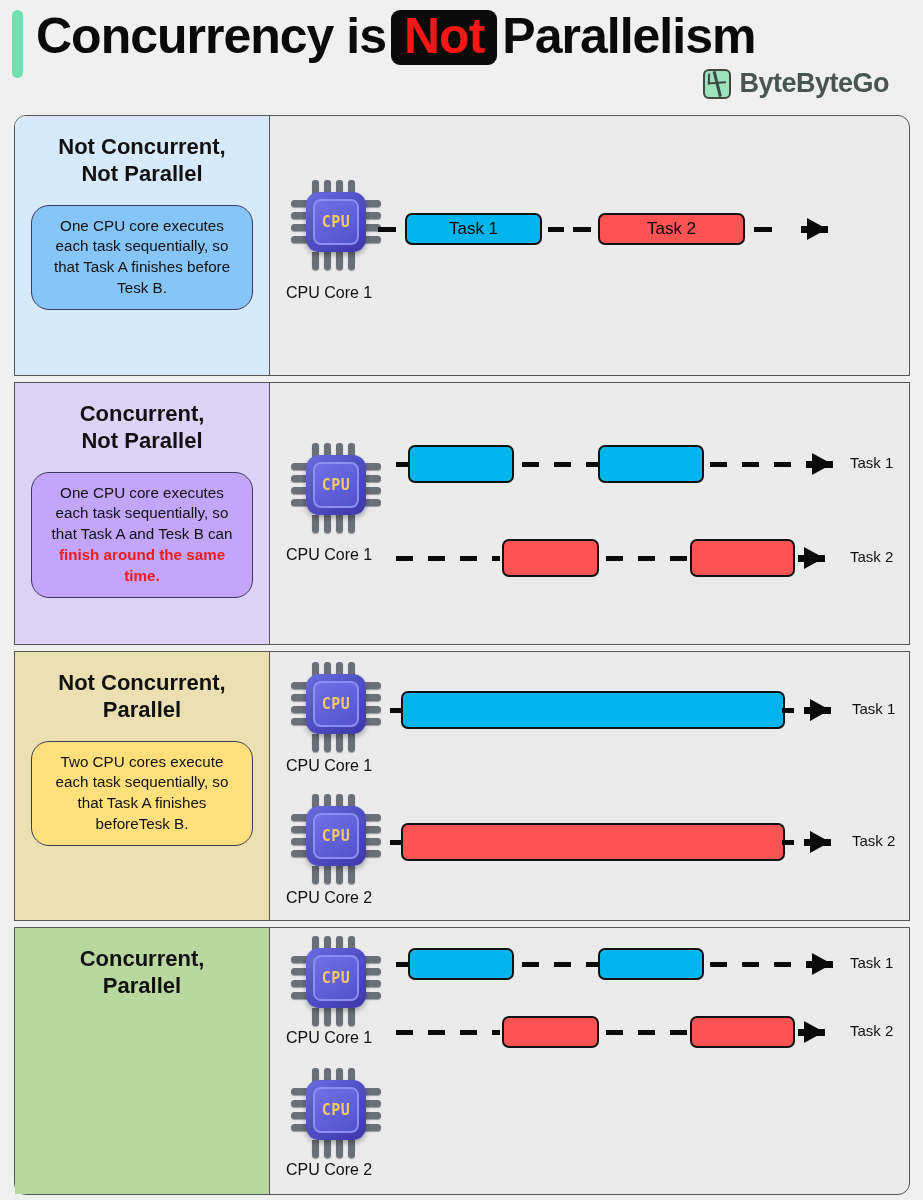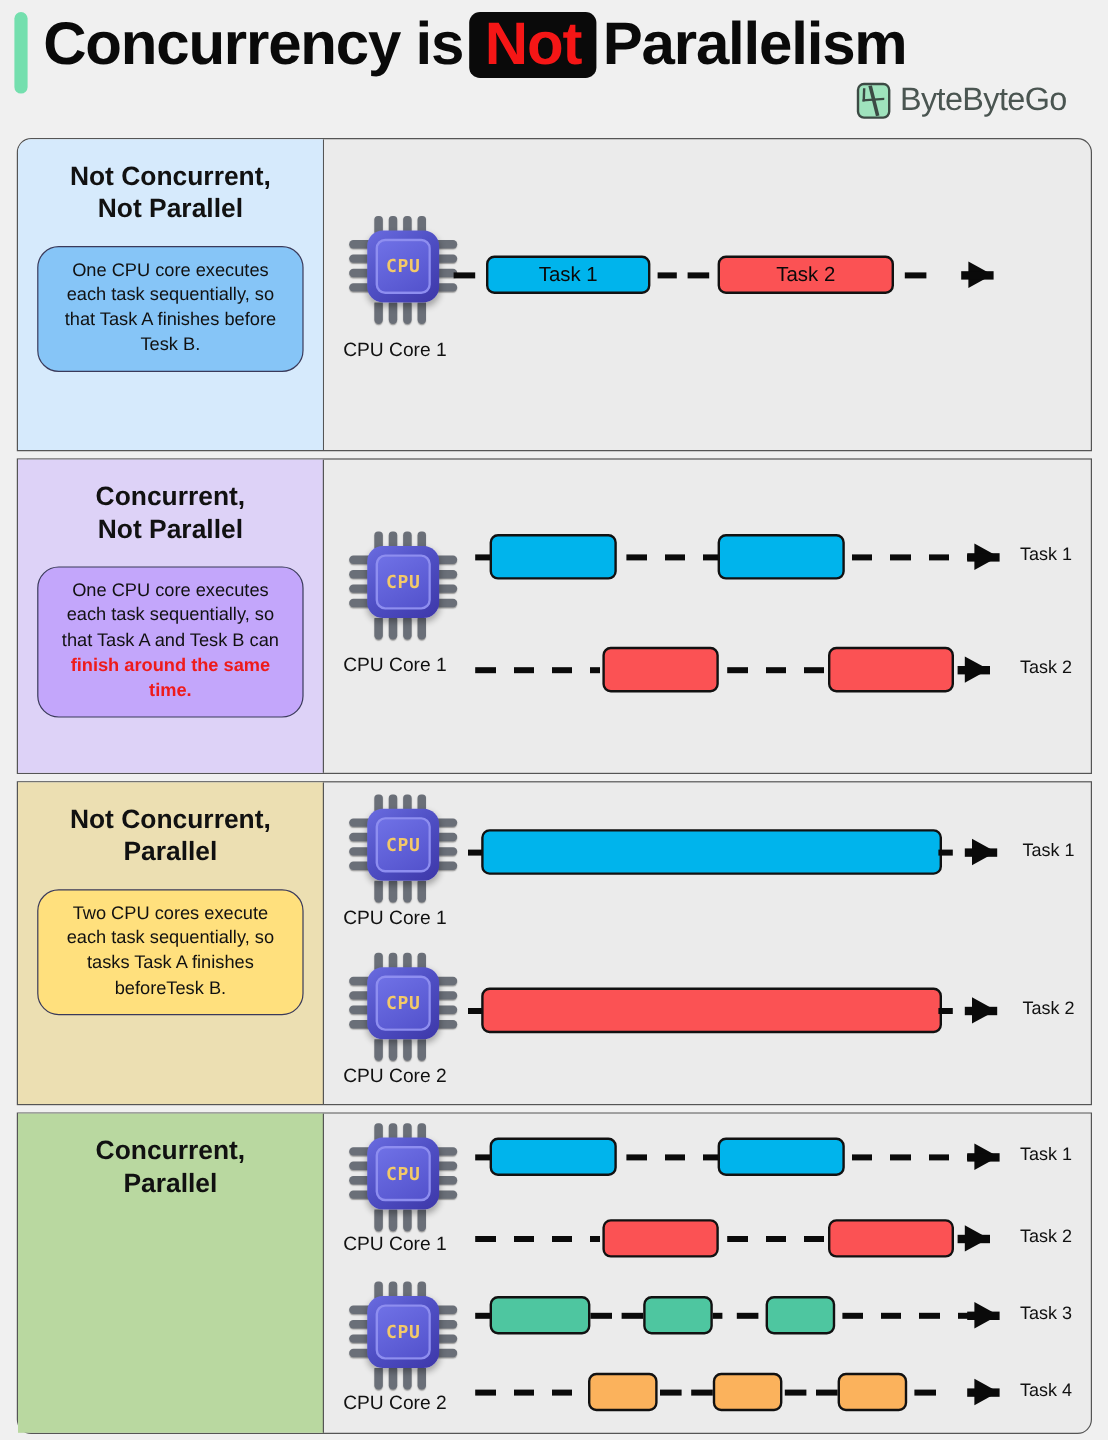--- a/index.html
+++ b/index.html
@@ -49,21 +49,21 @@
     position: absolute; left: 50%; top: 0;
     width: 2.5px; height: 100%; background: #3c4a44;
     transform: translateX(-50%) rotate(-14deg);
   }
   .brand-mark .v {
     position: absolute; left: 3px; top: 2px; width: 18px; height: 11px;
     border-left: 2.5px solid #3c4a44; border-bottom: 2.5px solid #3c4a44;
     transform: skewX(-6deg) rotate(-4deg);
   }
   .brand-name {
-    font-size: 27px; font-weight: normal; color: #4a5551; letter-spacing: -0.5px;
+    font-size: 27px; font-weight: bold; color: #4a5551; letter-spacing: -0.5px;
   }
 
   
   .panel {
     position: absolute; left: 14px; width: 896px;
     background: #ebebeb;
     border: 1.5px solid #555;
     display: flex;
   }
   .panel.p1 { top: 115px;  height: 261px; border-radius: 12px 12px 0 0; }
@@ -290,21 +290,21 @@
         <div class="arrow" style="left:534px;"></div>
         <div class="row-label" style="left:580px;">Task 2</div>
       </div>
     </div>
   </div>
 
   <div class="panel p3">
     <div class="panel-left">
       <div class="panel-heading">Not Concurrent,
 Parallel</div>
-      <div class="panel-note"><span>Two CPU cores execute each task sequentially, so tasks Task A finishes beforeTesk B.</span></div>
+      <div class="panel-note"><span>Two CPU cores execute each task sequentially, so that Task A finishes beforeTesk B.</span></div>
     </div>
     <div class="panel-right">
       <div class="cpu" style="left:20px; top:8px;">
         <div class="pin top" style="left:22px"></div>
           <div class="pin top" style="left:34px"></div>
         <div class="pin top" style="left:46px"></div>
           <div class="pin top" style="left:58px"></div>
         <div class="pin bottom" style="left:22px"></div>
           <div class="pin bottom" style="left:34px"></div>
         <div class="pin bottom" style="left:46px"></div>
@@ -436,43 +436,17 @@
 
       <div class="row" style="left:0px; top:84px; width:640px;">
         <div class="dashline" style="left:126px; width:104px;"></div>
         <div class="taskbox c-red" style="left:232px; width:97px;"></div>
         <div class="dashline" style="left:336px; width:82px;"></div>
         <div class="taskbox c-red" style="left:420px; width:105px;"></div>
         <div class="arrow" style="left:534px;"></div>
         <div class="row-label" style="left:580px;">Task 2</div>
       </div>
 
-      <div class="row" style="left:0px; top:148px; width:640px;">
-        <div class="dash-short" style="left:126px; width:14px;"></div>
-        <div class="taskbox c-teal" style="left:138px; width:84px;"></div>
-        <div class="dash-short" style="left:222px; width:18px;"></div>
-        <div class="dash-short" style="left:248px; width:18px;"></div>
-        <div class="taskbox c-teal" style="left:266px; width:58px;"></div>
-        <div class="dash-short" style="left:324px; width:8px;"></div>
-        <div class="dash-short" style="left:344px; width:18px;"></div>
-        <div class="taskbox c-teal" style="left:368px; width:58px;"></div>
-        <div class="dashline" style="left:432px; width:108px;"></div>
-        <div class="arrow" style="left:542px;"></div>
-        <div class="row-label" style="left:580px;">Task 3</div>
-      </div>
-
-      <div class="row" style="left:0px; top:212px; width:640px;">
-        <div class="dashline" style="left:126px; width:92px;"></div>
-        <div class="taskbox c-orange" style="left:220px; width:58px;"></div>
-        <div class="dash-short" style="left:280px; width:18px;"></div>
-        <div class="dash-short" style="left:306px; width:18px;"></div>
-        <div class="taskbox c-orange" style="left:324px; width:58px;"></div>
-        <div class="dash-short" style="left:384px; width:18px;"></div>
-        <div class="dash-short" style="left:410px; width:18px;"></div>
-        <div class="taskbox c-orange" style="left:428px; width:58px;"></div>
-        <div class="dash-short" style="left:492px; width:18px;"></div>
-        <div class="arrow" style="left:542px;"></div>
-        <div class="row-label" style="left:580px;">Task 4</div>
-      </div>
+
     </div>
   </div>
 
 </div>
 
 </body></html>

